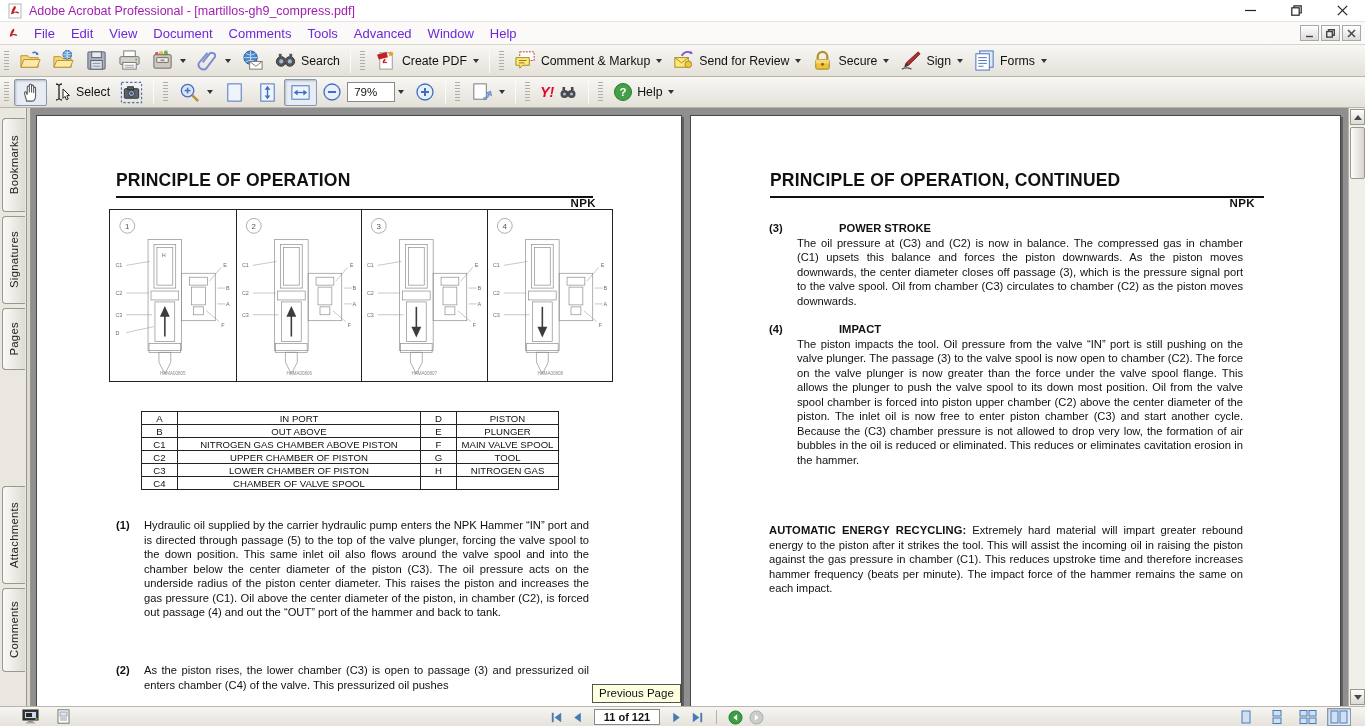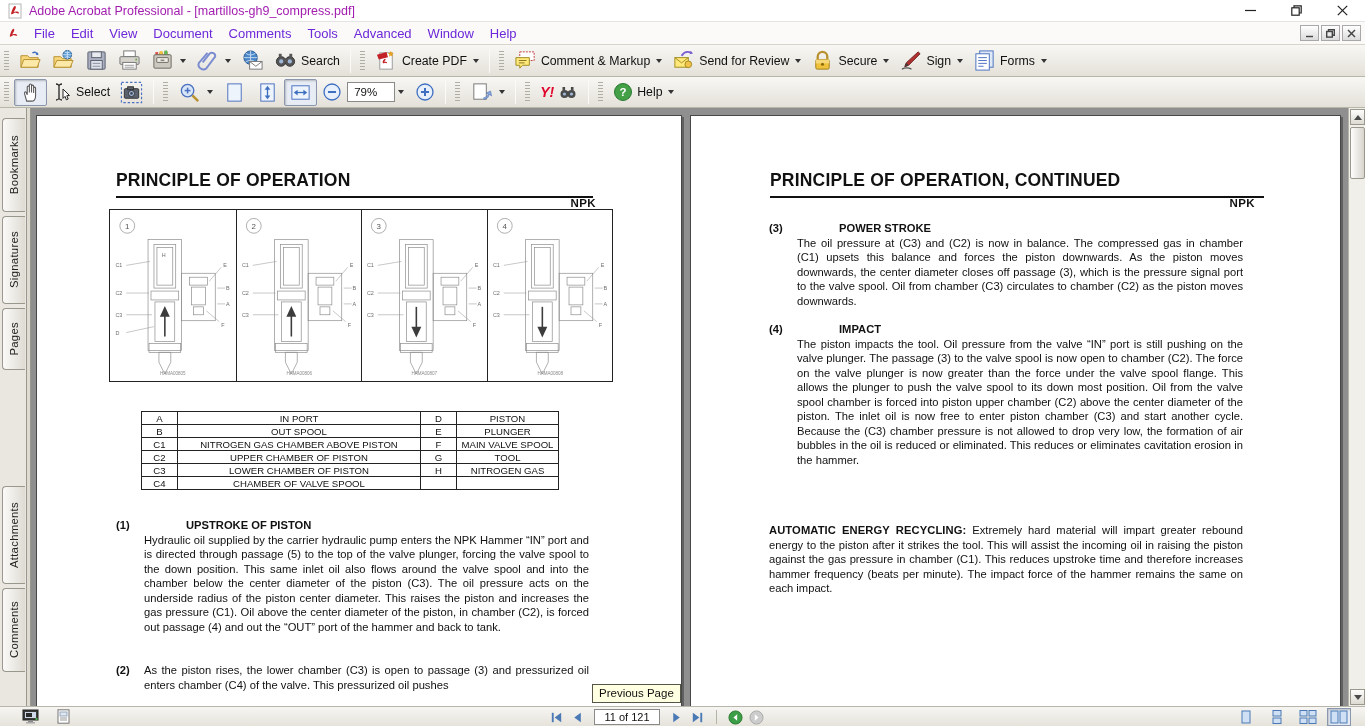--- a/index.html
+++ b/index.html
@@ -86,21 +86,21 @@
   .tri-up { width:0;height:0;border-left:4px solid transparent;border-right:4px solid transparent;border-bottom:5px solid #4a4a4a; }
   .tri-dn { width:0;height:0;border-left:4px solid transparent;border-right:4px solid transparent;border-top:5px solid #4a4a4a; }
   .vthumb { position:absolute; left:1px; top:19px; width:15px; height:52px; background:linear-gradient(to right,#fdfdfc,#d8d5cd); border:1px solid #9a978d; border-radius:2px; }
 
   
   .statusbar { position:absolute; left:0; bottom:0; width:100%; height:20px; background:linear-gradient(#f6f5f2,#e6e3db); border-top:1px solid #b8b5ab; display:flex; align-items:center; }
   .sb-left { display:flex; gap:16px; margin-left:22px; }
   .sb-left svg { width:17px; height:15px; }
   .sb-nav { position:absolute; left:548px; top:1px; height:18px; display:flex; align-items:center; gap:4px; }
   .sb-nav svg { width:17px; height:15px; }
-  .pagebox { width:66px; height:16px; background:#fff; border:1px solid #8a8a8a; font-size:11px; display:flex; align-items:center; justify-content:center; margin:0 4px; }
+  .pagebox { width:66px; height:16px; background:#fff; border:1px solid #8a8a8a; font-size:11px; display:flex; align-items:center; justify-content:center; margin:0 4px;font-weight:bold; }
   .sb-right { margin-left:auto; margin-right:14px; display:flex; gap:7px; align-items:center; }
   .sb-right .lay { width:24px; height:18px; display:flex; align-items:center; justify-content:center; border:1px solid transparent; }
   .sb-right .lay.pressed { border:1px solid #8a97ad; background:#e7ecf5; box-shadow:inset 1px 1px 2px rgba(0,0,0,.2); }
   .sb-right svg { width:18px; height:14px; }
   .sbsep { width:1px; height:14px; background:#b5b2a8; margin:0 6px; }
 
   
   .tooltip { position:absolute; left:592px; top:684px; z-index:60; background:#ffffe1; border:1px solid #555548; font-size:11.5px; padding:2px 6px 3px; color:#111; }
 </style>
 </head>
@@ -630,21 +630,21 @@
       <table class="parts">
         <tbody>
             <tr>
           <td class="cA">A</td>
               <td class="cB">IN PORT</td>
           <td class="cC">D</td>
               <td class="cD">PISTON</td>
         </tr>
         <tr>
           <td class="cA">B</td>
-              <td class="cB">OUT SPOOL</td>
+              <td class="cB">OUT ABOVE</td>
           <td class="cC">E</td>
               <td class="cD">PLUNGER</td>
         </tr>
         <tr>
           <td class="cA">C1</td>
               <td class="cB">NITROGEN GAS CHAMBER ABOVE PISTON</td>
           <td class="cC">F</td>
               <td class="cD">MAIN VALVE SPOOL</td>
         </tr>
         <tr>
@@ -663,21 +663,20 @@
           <td class="cA">C4</td>
               <td class="cB">CHAMBER OF VALVE SPOOL</td>
           <td class="cC"></td>
               <td class="cD"></td>
         </tr>
       </tbody>
         </table>
 
       <div class="section" style="top:402px;">
         <span class="snum">(1)</span>
-        <div class="shead">UPSTROKE OF PISTON</div>
         <div class="sbody">Hydraulic oil supplied by the carrier hydraulic pump enters the NPK Hammer “IN” port and is directed through passage (5) to the top of the valve plunger, forcing the valve spool to the down position.  This same inlet oil also flows around the valve spool and into the chamber below the center diameter of the piston (C3).  The oil pressure acts on the underside radius of the piston center diameter.  This raises the piston and increases the gas pressure (C1).  Oil above the center diameter of the piston, in chamber (C2), is forced out passage (4) and out the “OUT” port of the hammer and back to tank.</div>
       </div>
       <div class="section" style="top:547px;">
         <span class="snum">(2)</span>
         <div class="sbody">As the piston rises, the lower chamber (C3) is open to passage (3) and pressurized oil enters chamber (C4) of the valve.  This pressurized oil pushes</div>
       </div>
     </div>
 
     <div class="page page-right">
       <div class="brand">NPK</div>

